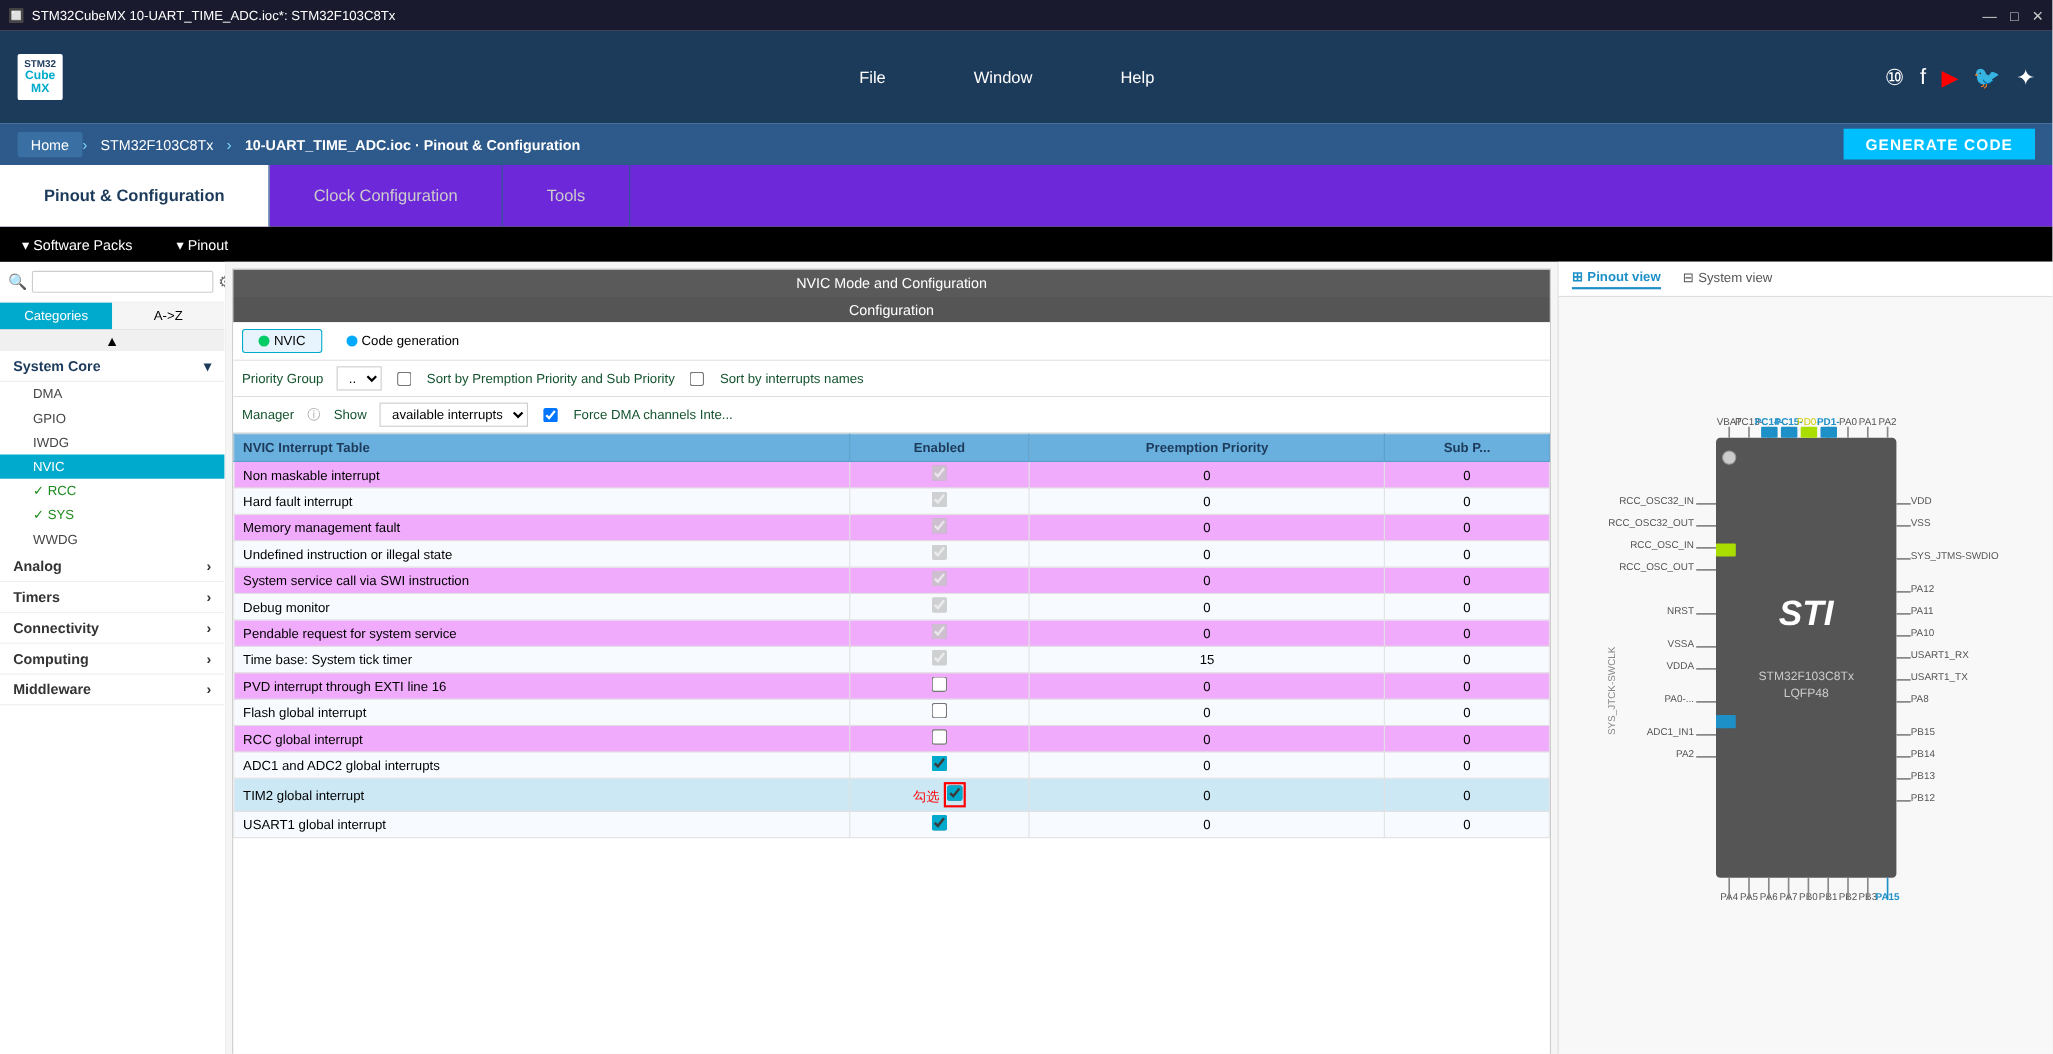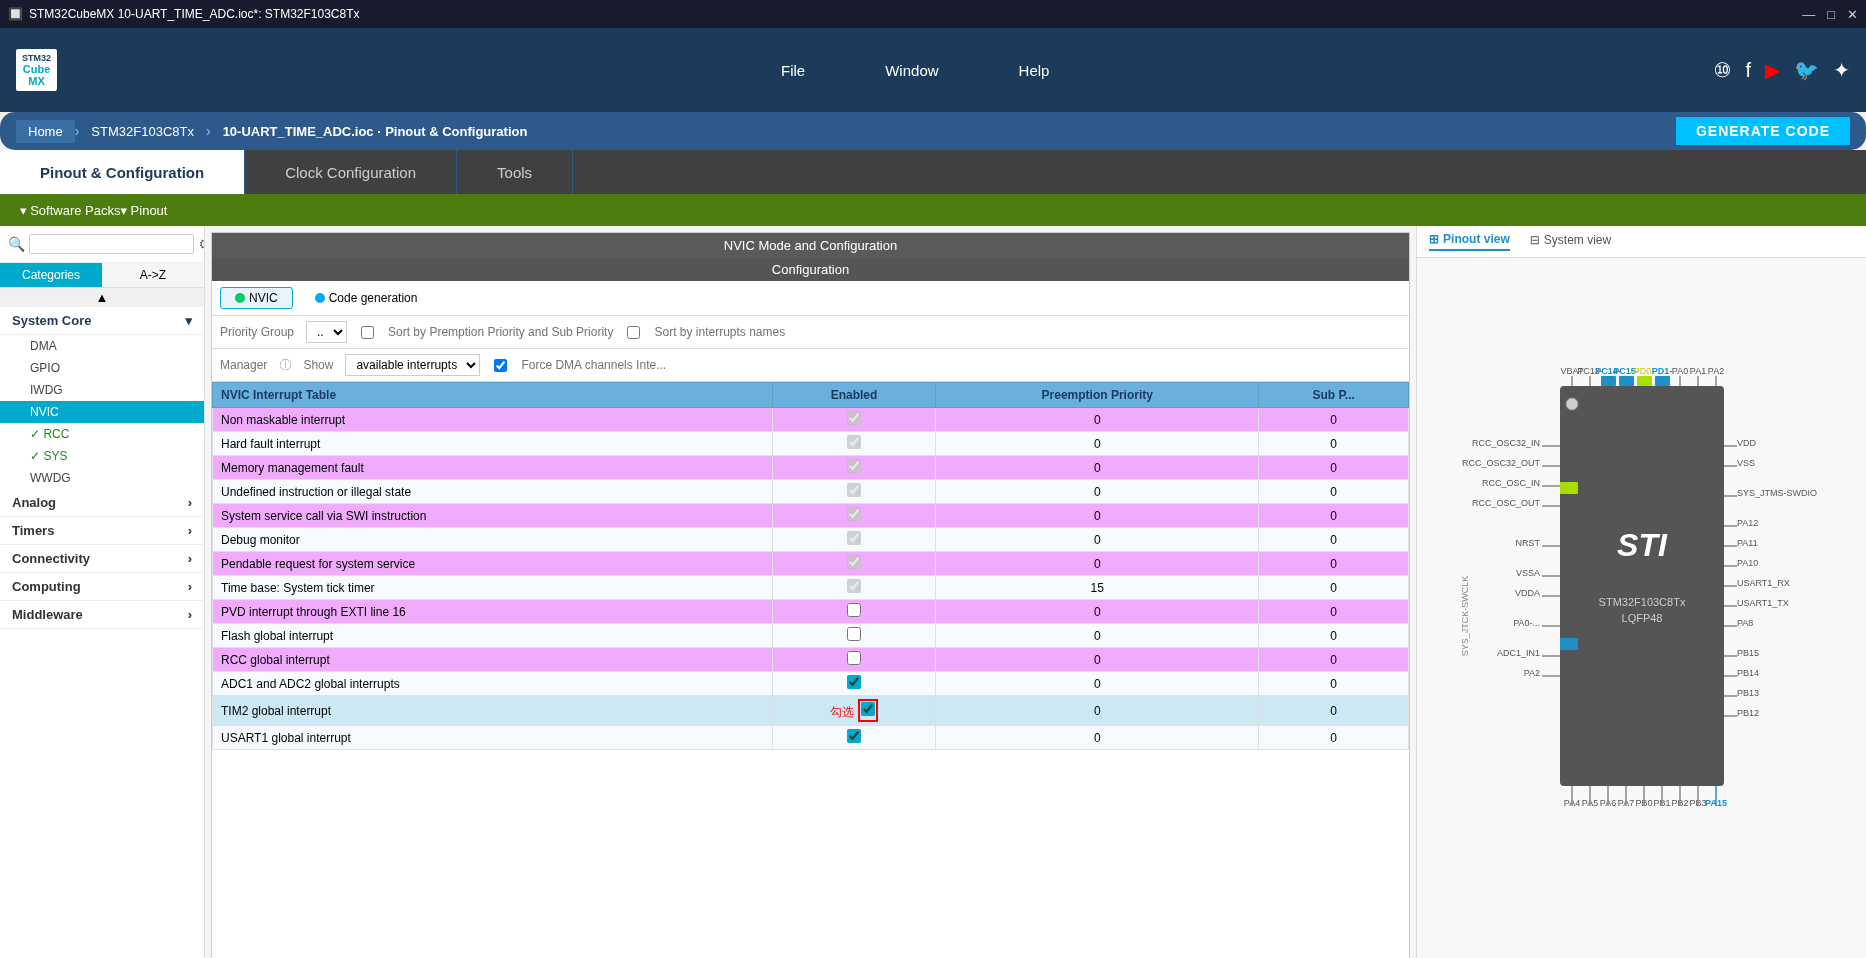--- a/index.html
+++ b/index.html
@@ -40,21 +40,20 @@
     .social-icon { color: #fff; font-size: 20px; cursor: pointer; }
 
     
     #breadcrumb {
       background: #2d5a8a;
       height: 38px;
       display: flex;
       align-items: center;
       padding: 0 16px;
       gap: 0;
-      border-radius: 15px;
     }
     .breadcrumb-item {
       color: #fff;
       font-size: 13px;
       padding: 4px 12px;
       background: #2d5a8a;
       cursor: pointer;
       display: flex;
       align-items: center;
       gap: 6px;
@@ -69,47 +68,48 @@
       border: none;
       padding: 6px 20px;
       font-size: 14px;
       font-weight: bold;
       cursor: pointer;
       letter-spacing: 1px;
     }
 
     
     #tabbar {
-      background: #404040;
-      height: 44px;
+      background: #6d28d9;
+      height: 56px;
       display: flex;
       align-items: stretch;
     }
     .tab {
       color: #ccc;
       padding: 0 40px;
       display: flex;
       align-items: center;
       font-size: 15px;
       cursor: pointer;
       border-right: 1px solid #2d5a8a;
     }
     .tab.active {
       background: #fff;
       color: #1c3a5a;
       font-weight: bold;
     }
 
     
     #subtabbar {
-      background: #4d7c0f;
+      background: #000000;
       height: 32px;
       display: flex;
       align-items: center;
       padding: 0 20px;
+      gap: 40px;
     }
     .subtab { color: #fff; font-size: 13px; cursor: pointer; display: flex; align-items: center; gap: 4px; }
 
     
     #main { display: flex; height: calc(958px - 28px - 68px - 38px - 44px - 32px); }
 
     
     #sidebar {
       width: 205px;
       background: #fff;
@@ -222,21 +222,21 @@
     
     #controls-row {
       display: flex;
       align-items: center;
       padding: 5px 8px;
       gap: 12px;
       background: #fff;
       border-bottom: 1px solid #ddd;
       font-size: 12px;
     }
-    .control-label { color: #737373; white-space: nowrap; }
+    .control-label { color: #14532d; white-space: nowrap; }
     .priority-select {
       border: 1px solid #ccc;
       padding: 2px 6px;
       font-size: 12px;
       background: #fff;
     }
     .control-checkbox { margin: 0 2px; }
 
     
     #search-row {

